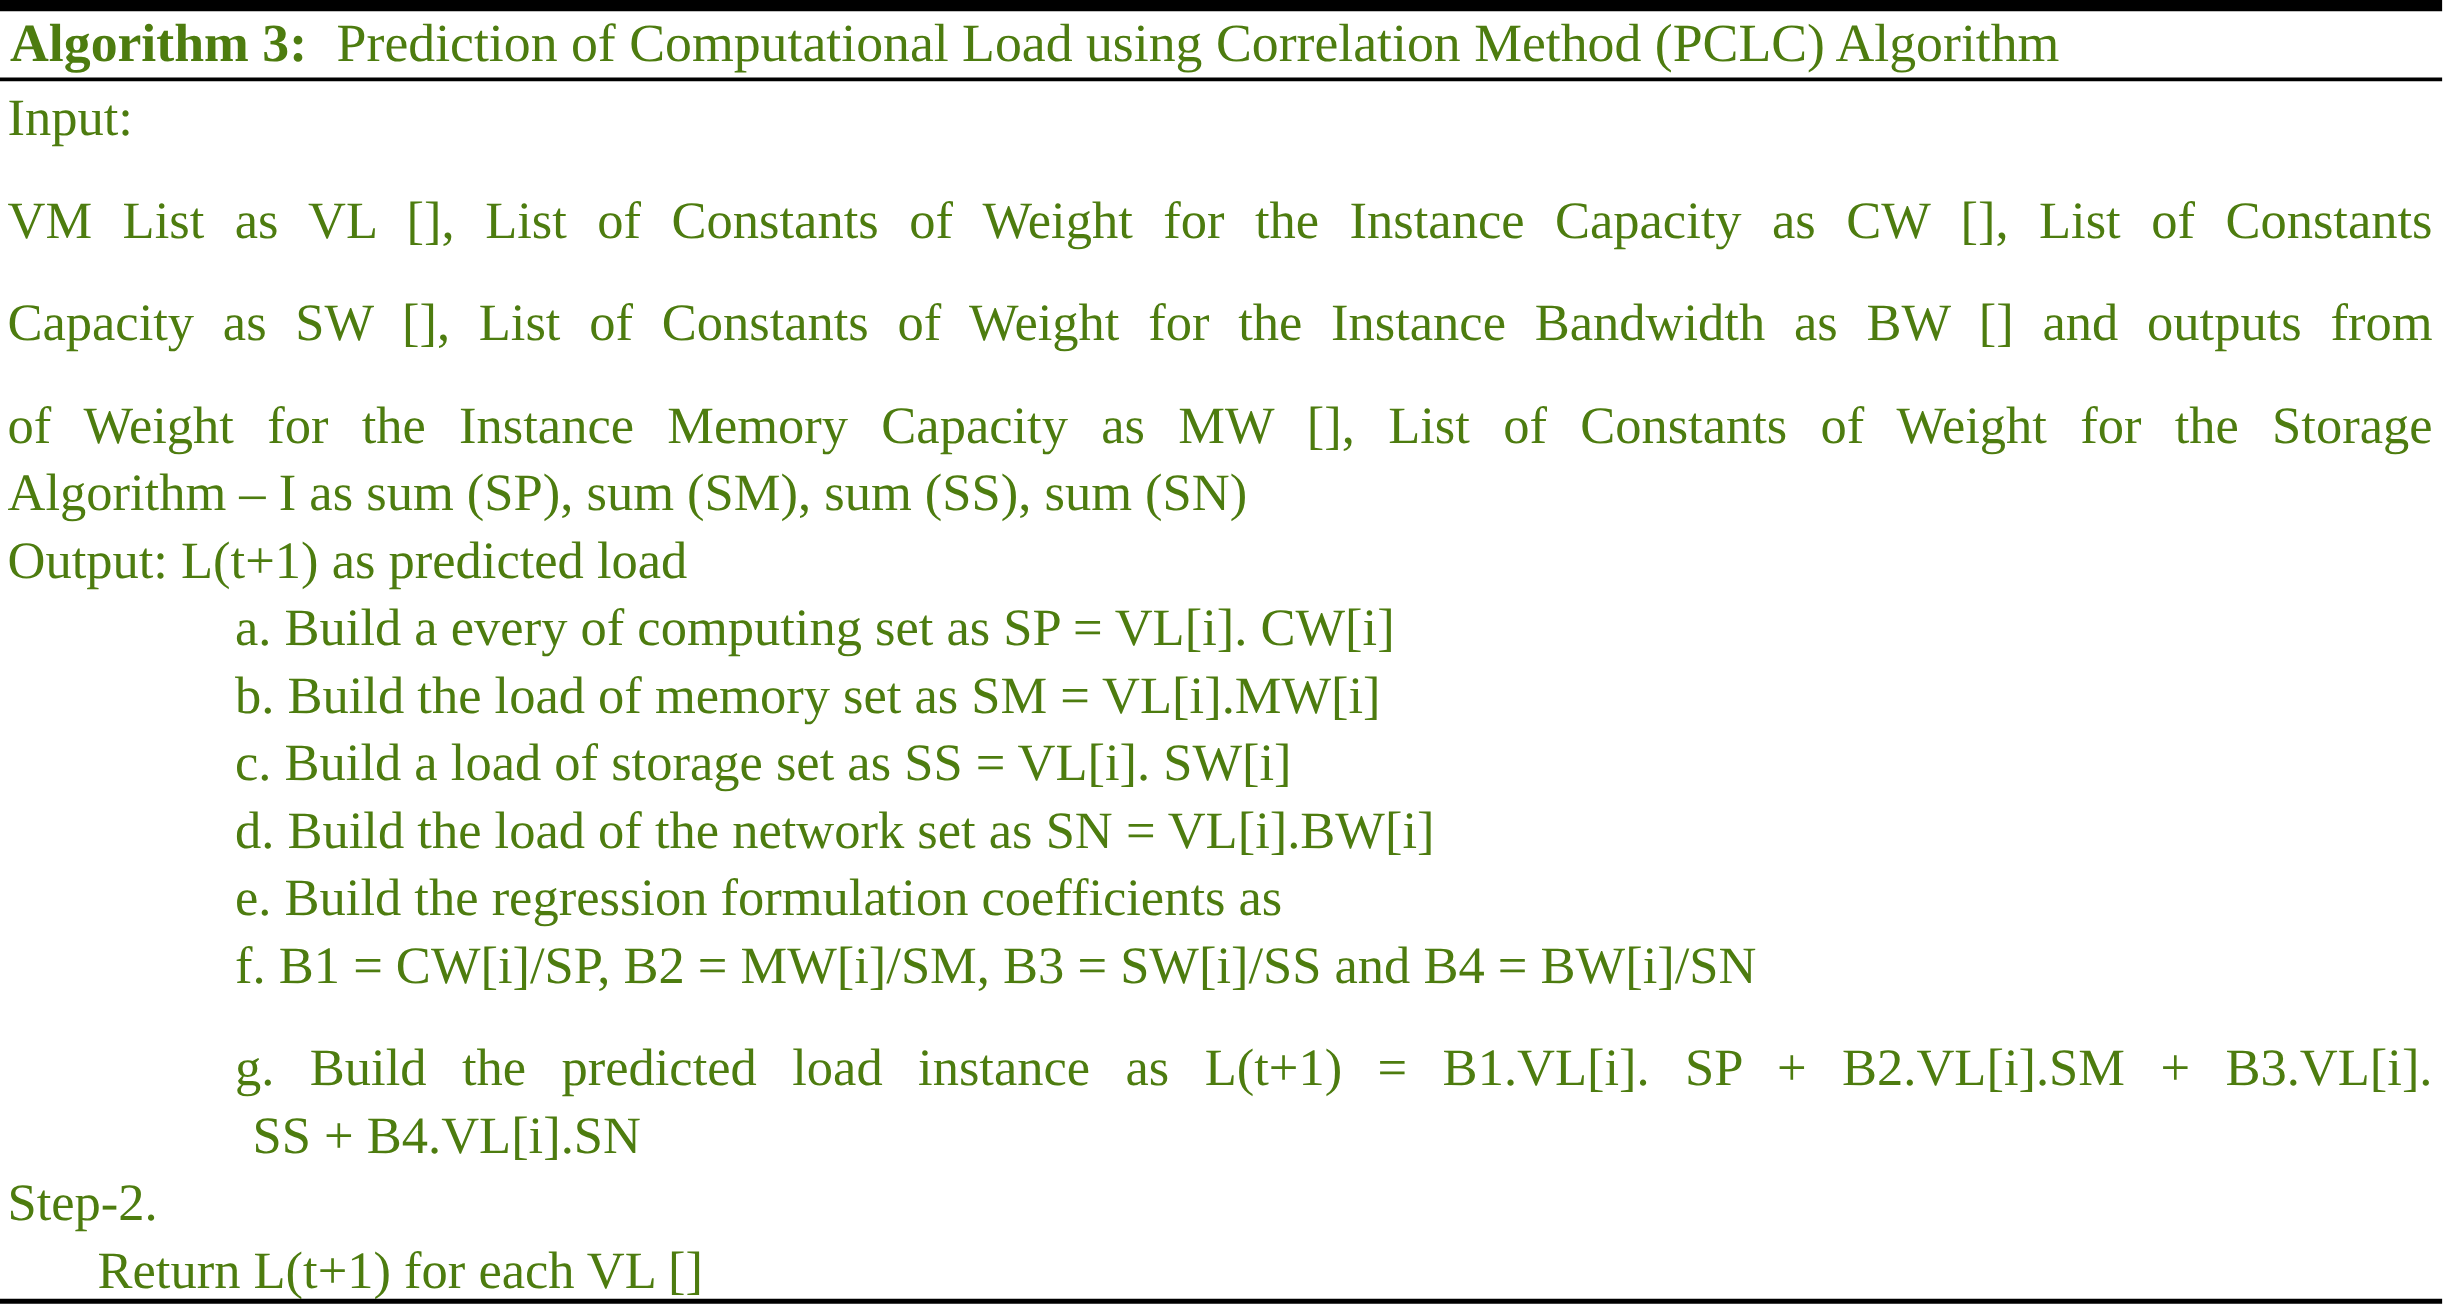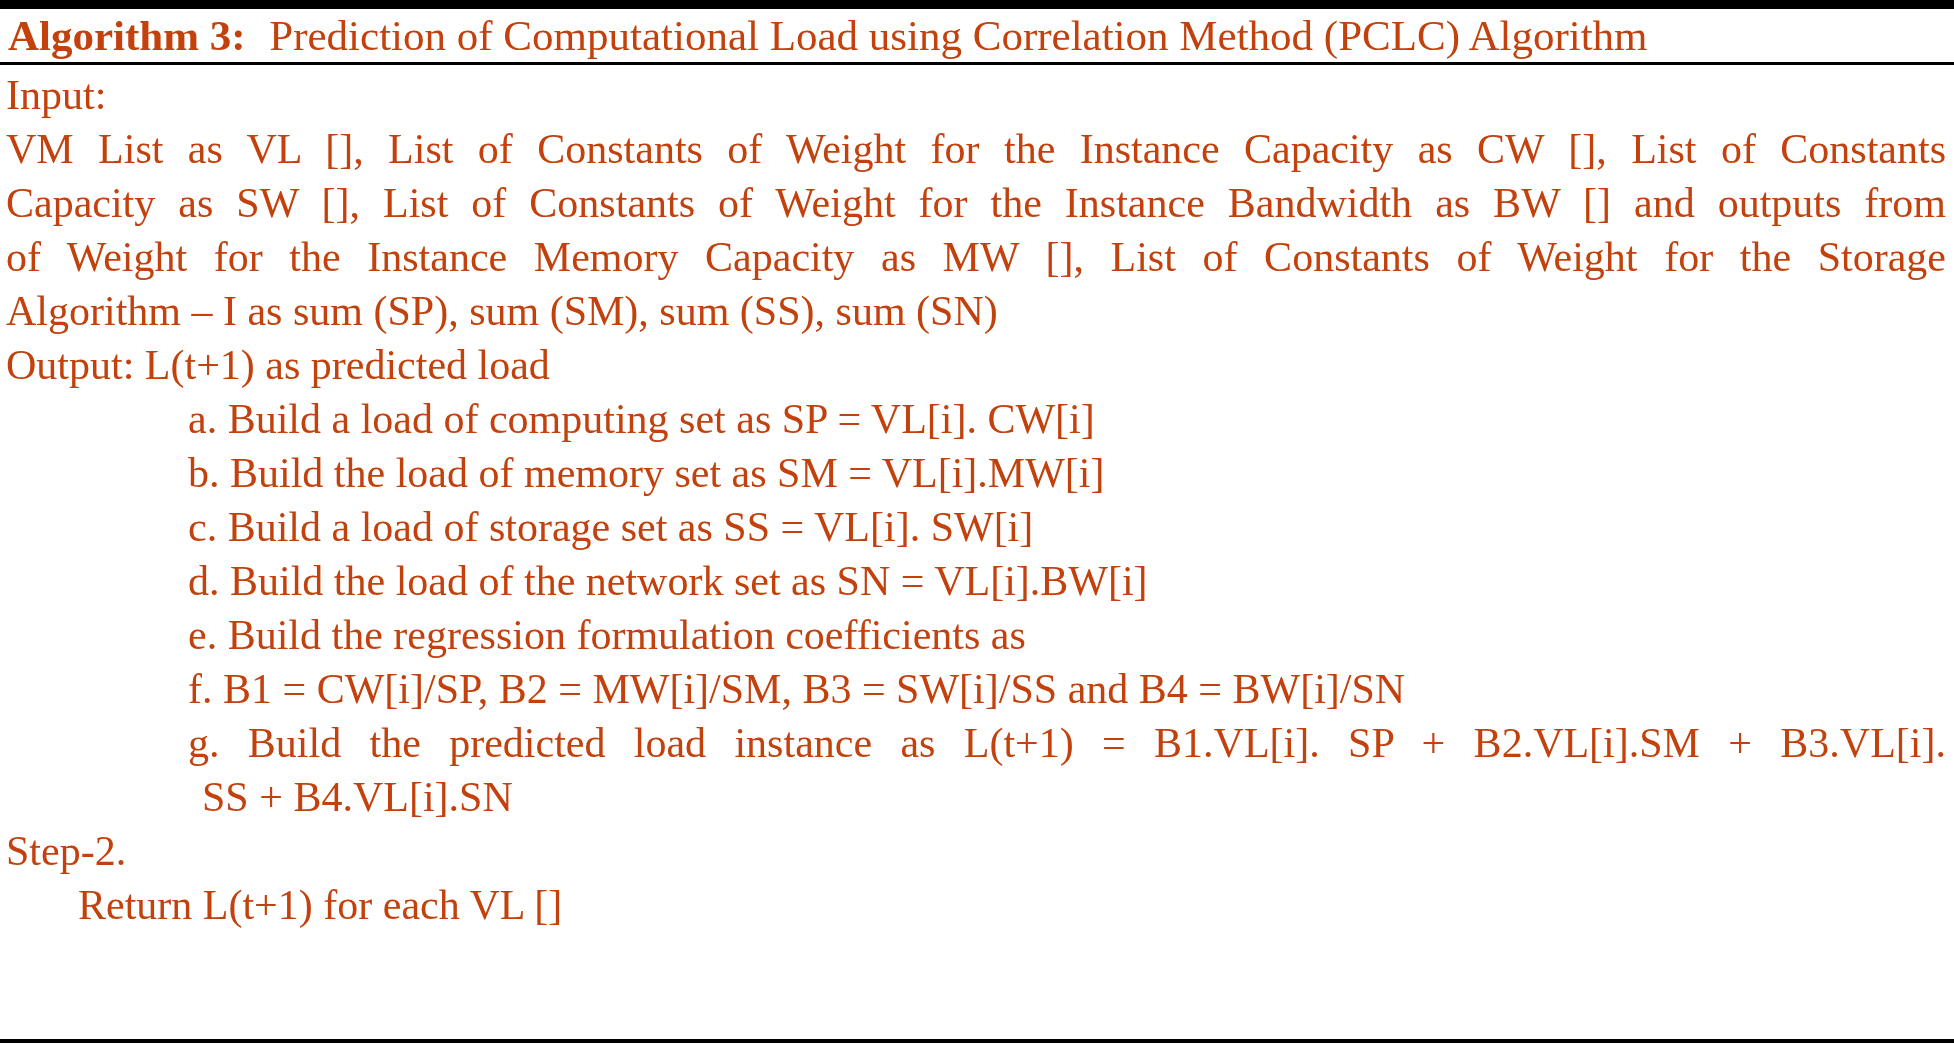--- a/index.html
+++ b/index.html
@@ -5,21 +5,21 @@
   html, body {
     margin: 0;
     padding: 0;
     background: #ffffff;
   }
   .page {
     position: relative;
     width: 1954px;
     height: 1046px;
     background: #ffffff;
-    color: #c2410c;
+    color: #4d7c0f;
     font-family: "Liberation Serif", serif;
     overflow: hidden;
     box-sizing: border-box;
   }
   .rule-thick {
     height: 9px;
     background: #000000;
   }
   .rule-thin {
     height: 3px;
@@ -46,20 +46,21 @@
   .content {
     padding: 3px 8px 0 6px;
     font-size: 42px;
     line-height: 54px;
   }
   .ln { min-height: 54px; }
   .plain { white-space: nowrap; }
   .justify {
     text-align: justify;
     text-align-last: justify;
+    margin-top: 28px;
   }
   .ind1 { padding-left: 72px; }
   .ind2 { padding-left: 182px; }
   .ind2c { padding-left: 196px; }
 </style>
 </head>
 <body>
 
 <div class="page">
 
@@ -71,21 +72,21 @@
 
   <div class="rule-thin"></div>
 
   <div class="content">
     <div class="ln plain">Input:</div>
     <div class="ln justify">VM List as VL [], List of Constants of Weight for the Instance Capacity as CW [], List of Constants</div>
     <div class="ln justify">Capacity as SW [], List of Constants of Weight for the Instance Bandwidth as BW [] and outputs from</div>
     <div class="ln justify">of Weight for the Instance Memory Capacity as MW [], List of Constants of Weight for the Storage</div>
     <div class="ln plain">Algorithm – I as sum (SP), sum (SM), sum (SS), sum (SN)</div>
     <div class="ln plain">Output: L(t+1) as predicted load</div>
-    <div class="ln plain ind2">a. Build a load of computing set as SP = VL[i]. CW[i]</div>
+    <div class="ln plain ind2">a. Build a every of computing set as SP = VL[i]. CW[i]</div>
     <div class="ln plain ind2">b. Build the load of memory set as SM = VL[i].MW[i]</div>
     <div class="ln plain ind2">c. Build a load of storage set as SS = VL[i]. SW[i]</div>
     <div class="ln plain ind2">d. Build the load of the network set as SN = VL[i].BW[i]</div>
     <div class="ln plain ind2">e. Build the regression formulation coefficients as</div>
     <div class="ln plain ind2">f. B1 = CW[i]/SP, B2 = MW[i]/SM, B3 = SW[i]/SS and B4 = BW[i]/SN</div>
     <div class="ln justify ind2">g. Build the predicted load instance as L(t+1) = B1.VL[i]. SP + B2.VL[i].SM + B3.VL[i].</div>
     <div class="ln plain ind2c">SS + B4.VL[i].SN</div>
     <div class="ln plain">Step-2.</div>
     <div class="ln plain ind1">Return L(t+1) for each VL []</div>
   </div>

